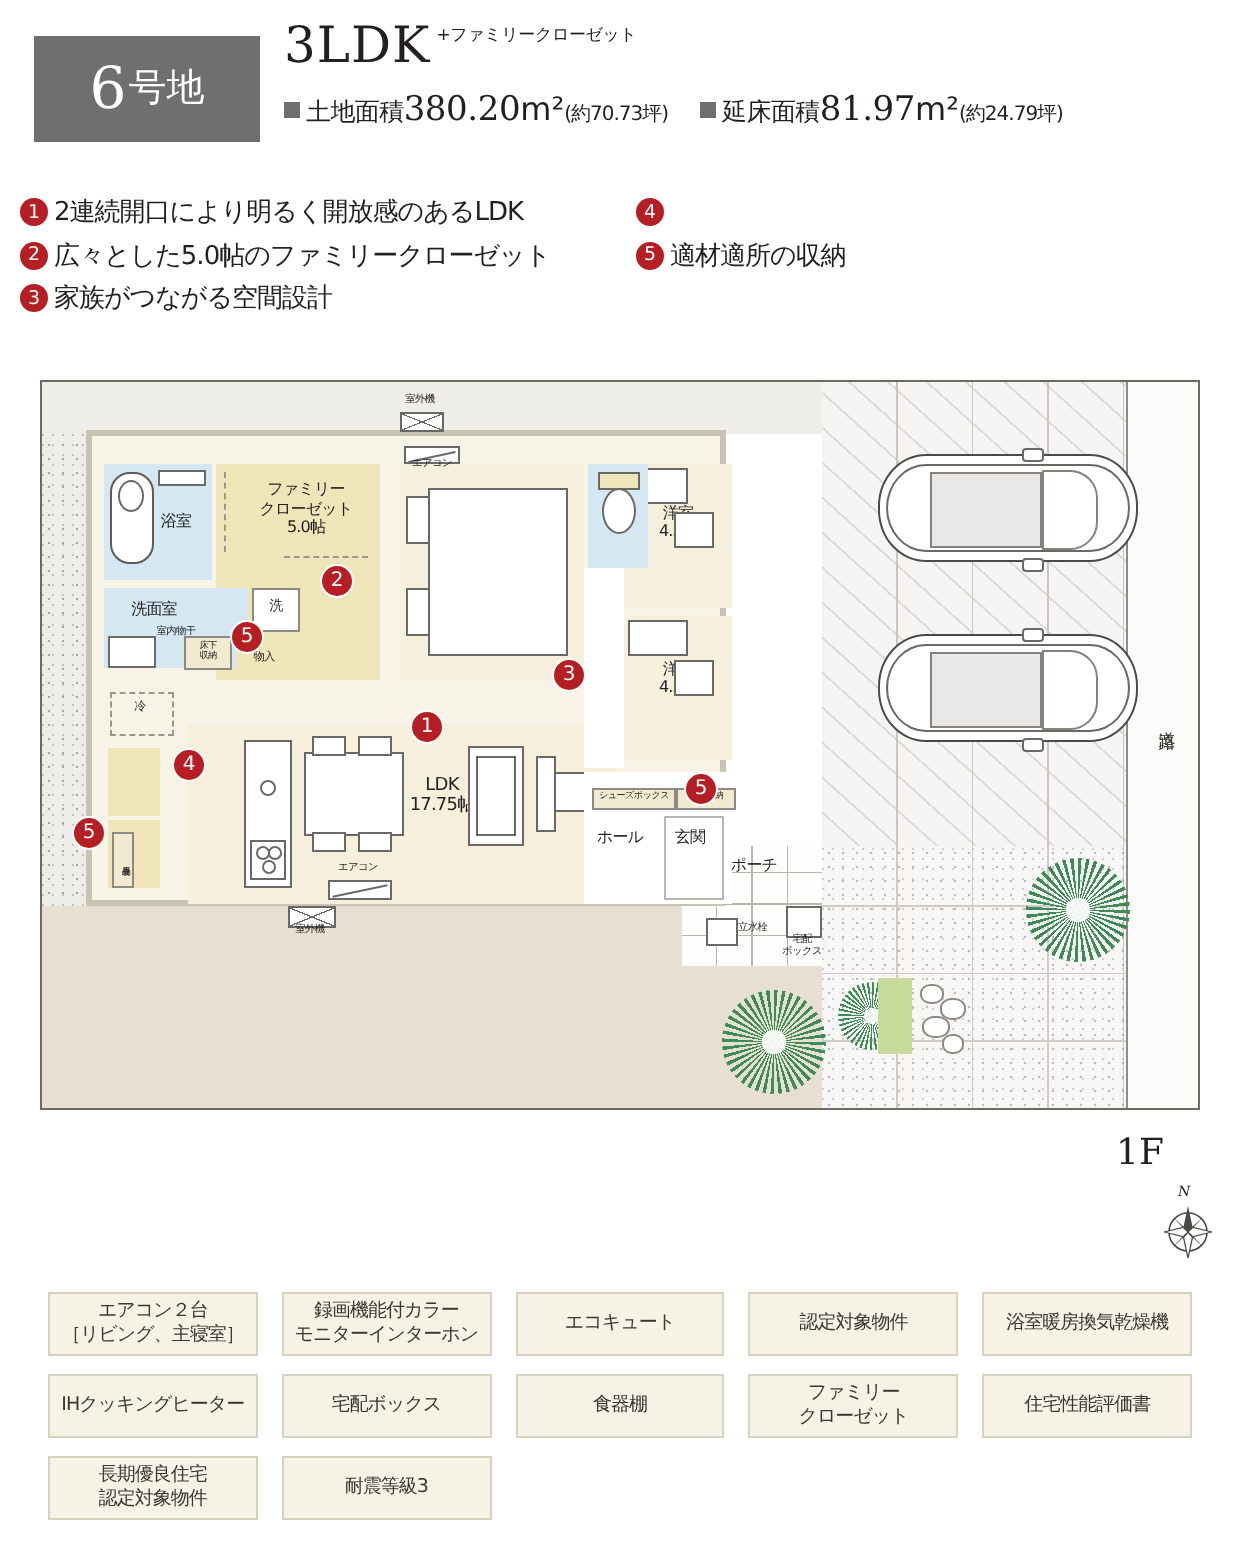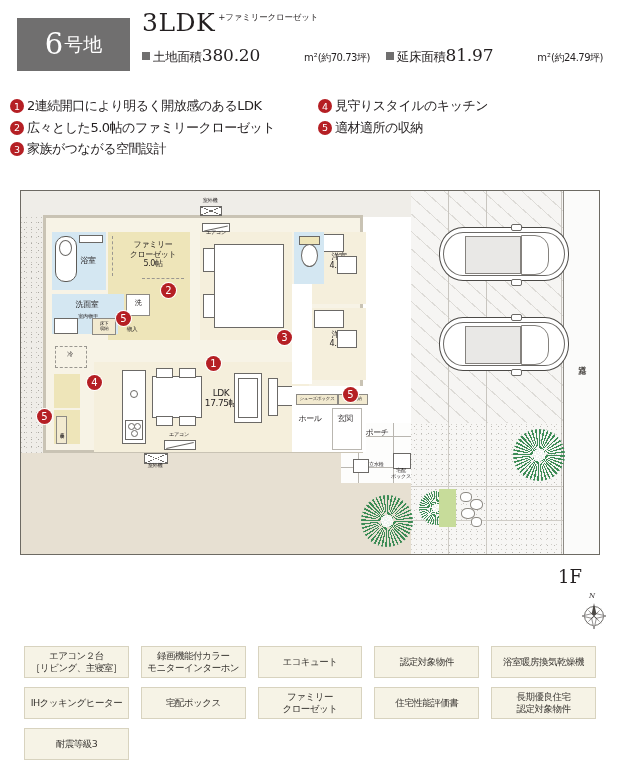--- a/index.html
+++ b/index.html
@@ -22,21 +22,21 @@
   }
   .lot-num{font-size:29px;line-height:1;font-family:"DejaVu Serif","Liberation Serif",serif;}
   .lot-suffix{font-size:19px;line-height:1;margin-left:1px;font-family:"DejaVu Sans","Liberation Sans",sans-serif;}
   .plan-type-row{position:absolute;left:142px;top:10px;display:flex;align-items:flex-start;}
   .plan-type{font-family:"DejaVu Serif","Liberation Serif",serif;font-size:25px;line-height:1;letter-spacing:.5px;}
   .plan-type-sup{font-size:8.5px;margin-left:3px;margin-top:2px;letter-spacing:-.2px;}
   .area-row{position:absolute;left:142px;top:45px;display:flex;align-items:baseline;white-space:nowrap;}
   .sq{display:inline-block;width:8px;height:8px;background:#706f6f;margin-right:3px;position:relative;top:-1px;}
   .area-label{font-size:12.5px;letter-spacing:-.3px;}
   .area-val{font-family:"DejaVu Serif","Liberation Serif",serif;font-size:17px;letter-spacing:-.2px;}
-  .area-unit{font-size:10px;padding-left:44px;}
+  .area-unit{font-size:16px;}
   .area-tsubo{font-size:10px;letter-spacing:-.5px;}
   .area-gap{display:inline-block;width:16px;}
 
   
   .bullets{position:absolute;left:10px;top:97px;width:600px;}
   .bcol{position:absolute;top:0;}
   .bcol.left{left:0;}
   .bcol.right{left:308px;}
   .brow{display:flex;align-items:center;margin-bottom:3.5px;height:18px;}
   .bnum{
@@ -194,21 +194,20 @@
         <span class="btext">広々とした5.0帖のファミリークローゼット</span>
       </div>
       <div class="brow">
         <span class="bnum">3</span>
         <span class="btext">家族がつながる空間設計</span>
       </div>
     </div>
     <div class="bcol right">
       <div class="brow">
         <span class="bnum">4</span>
-        <span class="btext">見守りスタイルのキッチン</span>
       </div>
       <div class="brow">
         <span class="bnum">5</span>
         <span class="btext">適材適所の収納</span>
       </div>
     </div>
   </div>
 
   <div class="plan-wrap">
     <div class="plan-inner">
@@ -305,21 +304,21 @@
         <div class="dash" style="left:66px;top:18px;width:30px;height:40px;border-width:0 0 0 1px;"></div>
         <div class="dash" style="left:96px;top:60px;width:42px;height:40px;border-width:1px 0 0 0;"></div>
 
         <div class="room r-blue" style="left:6px;top:14px;width:54px;height:58px;"></div>
         <div class="rlabel" style="left:26px;top:38px;width:32px;">浴室</div>
         <div class="tub" style="left:9px;top:18px;width:20px;height:44px;"></div>
         <div class="fix round" style="left:13px;top:22px;width:11px;height:14px;"></div>
         <div class="fix" style="left:33px;top:17px;width:22px;height:6px;"></div>
 
         <div class="room r-blue" style="left:6px;top:76px;width:72px;height:40px;"></div>
-        <div class="rlabel" style="left:14px;top:82px;width:54px;">洗面室</div>
+        <div class="rlabel" style="left:4px;top:82px;width:54px;">洗面室</div>
         <div class="tiny" style="left:14px;top:96px;width:56px;">室内物干</div>
         <div class="fix" style="left:8px;top:100px;width:22px;height:14px;"></div>
 
         <div class="room r-white" style="left:80px;top:76px;width:24px;height:22px;border:1px solid #8d8a84;"></div>
         <div class="tiny" style="left:80px;top:82px;width:24px;font-size:7px;">洗</div>
 
         <div class="tagbox" style="left:46px;top:100px;width:22px;height:15px;flex-direction:column;">床下<br>収納</div>
         <div class="room r-yellow" style="left:72px;top:100px;width:28px;height:22px;"></div>
         <div class="tiny" style="left:72px;top:108px;width:28px;font-size:5.6px;">物入</div>
 
@@ -407,19 +406,20 @@
   </div>
 
   <div class="specs">
     <div class="spec">エアコン２台<br>［リビング、主寝室］</div>
     <div class="spec">録画機能付カラー<br>モニターインターホン</div>
     <div class="spec">エコキュート</div>
     <div class="spec">認定対象物件</div>
     <div class="spec">浴室暖房換気乾燥機</div>
     <div class="spec">IHクッキングヒーター</div>
     <div class="spec">宅配ボックス</div>
+    <div class="spec">食器棚</div>
     <div class="spec">ファミリー<br>クローゼット</div>
     <div class="spec">住宅性能評価書</div>
     <div class="spec">長期優良住宅<br>認定対象物件</div>
     <div class="spec">耐震等級3</div>
   </div>
 
 </div>
 
 </body></html>

